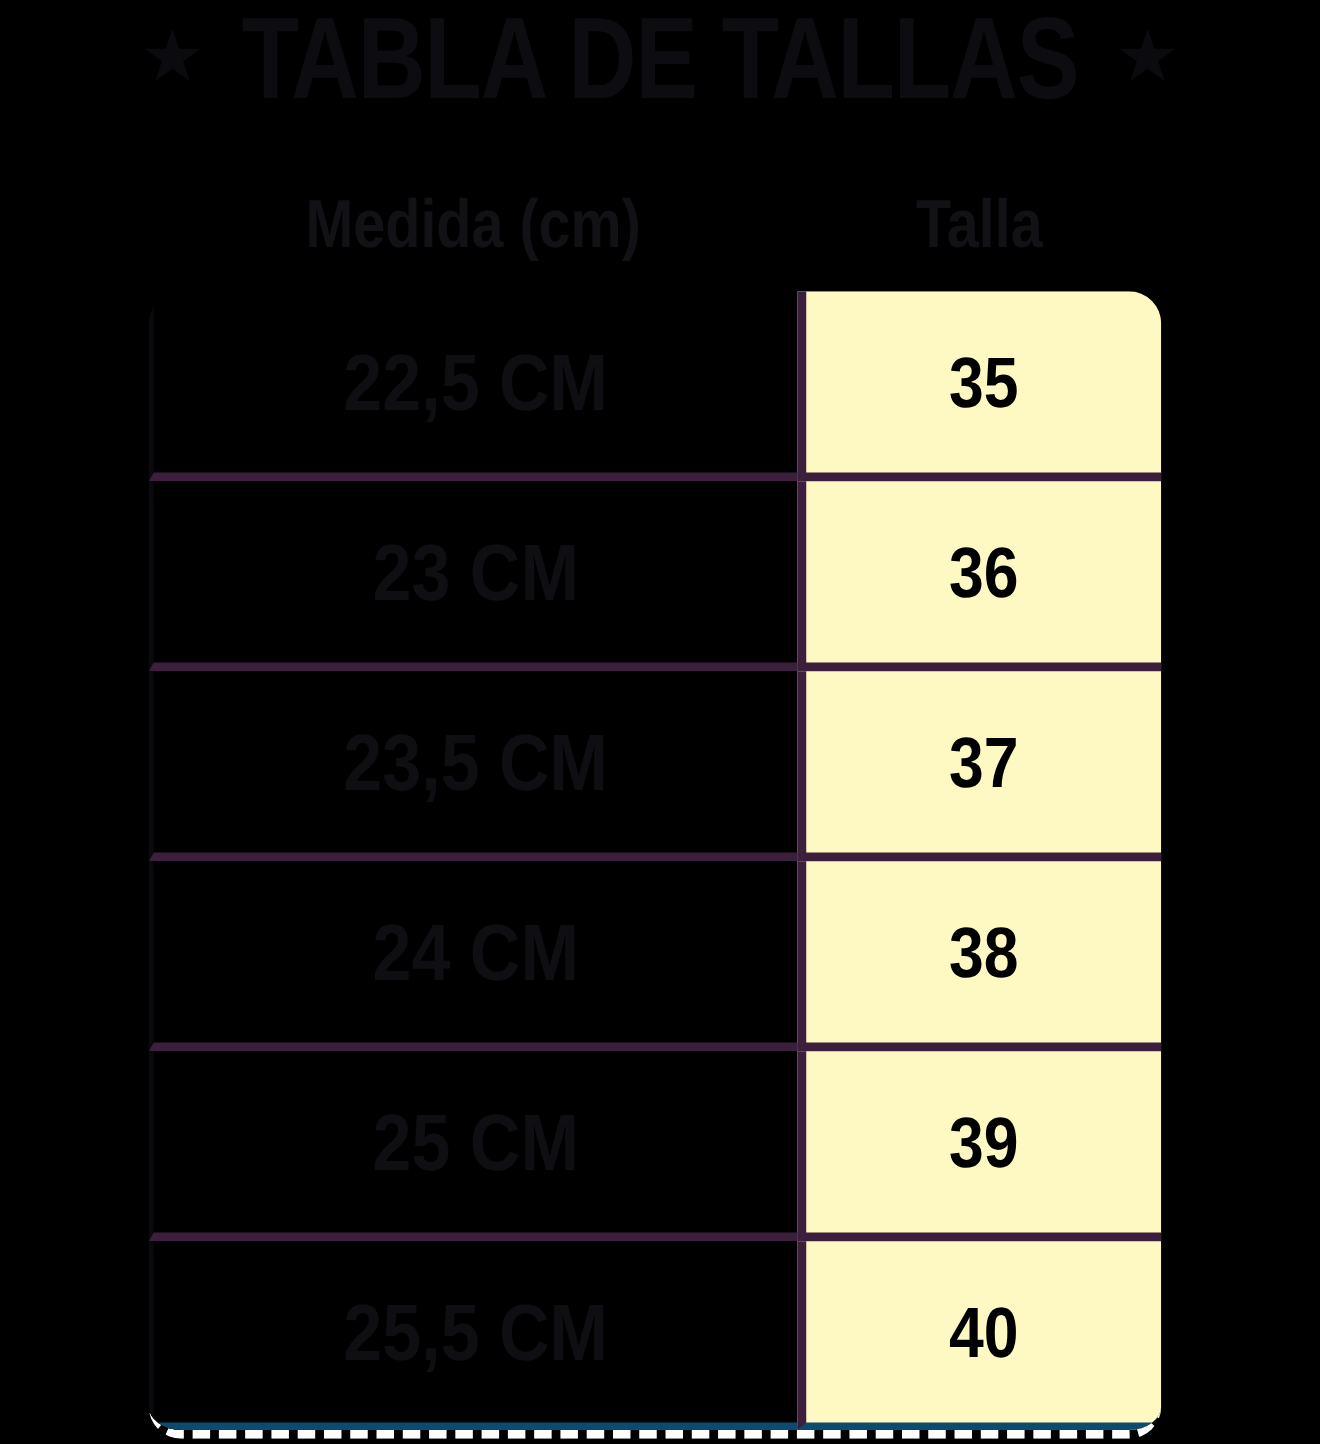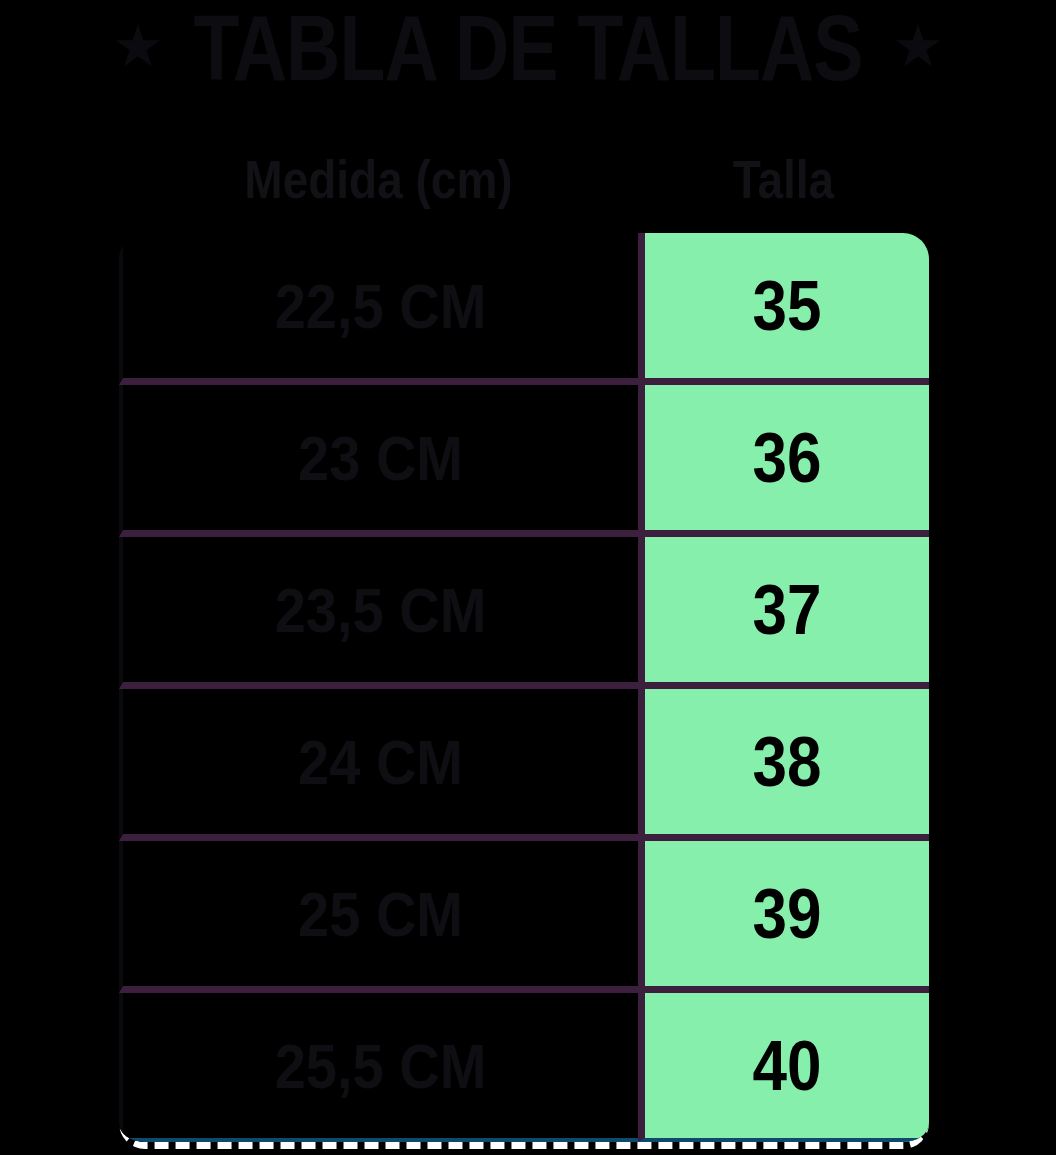--- a/index.html
+++ b/index.html
@@ -96,44 +96,44 @@
 
   .size-table td {
     height: 145px;
     padding: 0;
     margin: 0;
     text-align: center;
     vertical-align: middle;
     border-bottom: 7px solid #3c1f3d;
   }
   .size-table tr:last-child td {
-    border-bottom: 4px solid #0c4a6e;
+    border-bottom: 6px solid #0c4a6e;
     margin-left: 32px;
   }
 
   .cell-measure {
     background: #000000;
     color: #0e0e13;
     font-weight: bold;
     font-size: 56px;
     line-height: 1;
     border-left: 4px solid #0a0a0e;
   }
   .cell-measure .txt {
     display: inline-block;
     transform: scaleY(1.14);
     transform-origin: center center;
     white-space: nowrap;
   }
 
   .cell-size {
-    background: #86efac;
+    background: #fef9c3;
     color: #000000;
     font-weight: bold;
-    font-size: 62px;
+    font-size: 50px;
     line-height: 1;
     border-left: 7px solid #3c1f3d;
   }
   .cell-size .txt {
     display: inline-block;
     transform: scaleY(1.14);
     transform-origin: center center;
     white-space: nowrap;
   }
 

